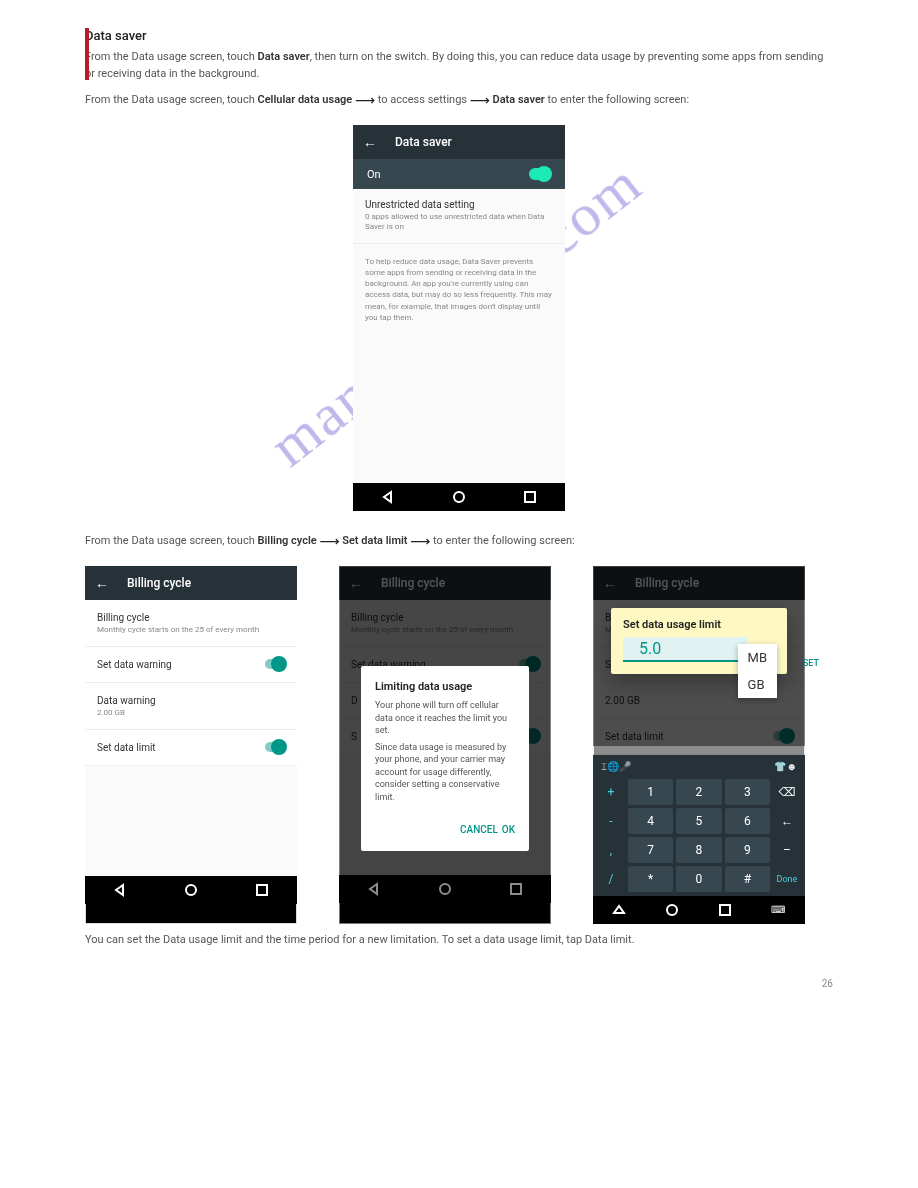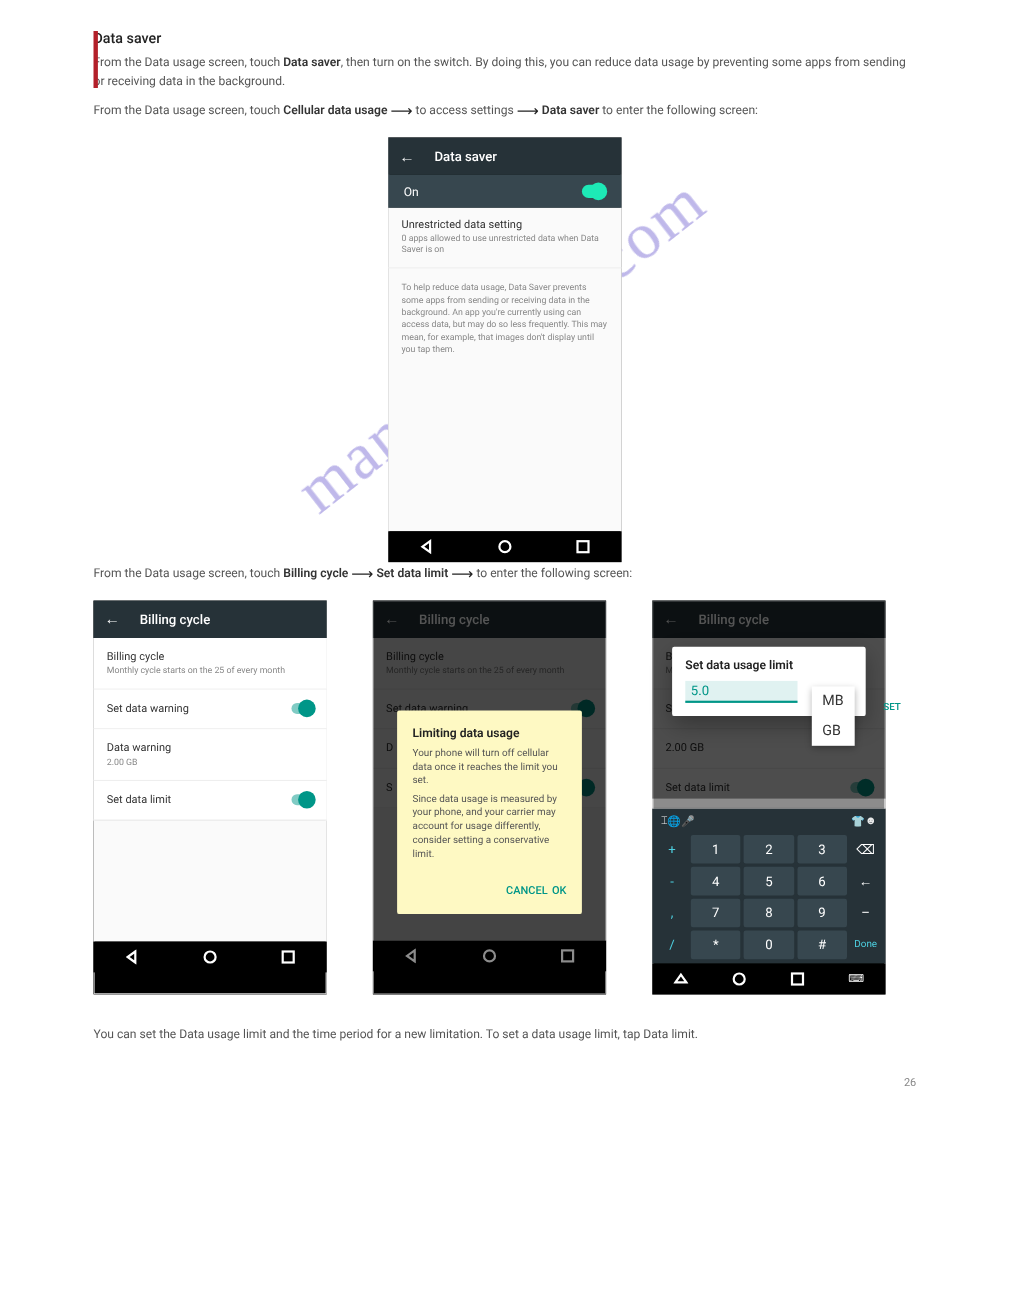--- a/index.html
+++ b/index.html
@@ -25,29 +25,29 @@
 .nbar{background:#000;height:28px;display:flex;justify-content:space-around;align-items:center;color:#fff}
 .nbar svg{width:14px;height:14px;fill:none;stroke:#fff;stroke-width:2}
 
 .list-row{display:flex;align-items:center;justify-content:space-between;padding:12px 12px;border-bottom:1px solid #eee;background:#fff}
 .list-row .lbl{font-size:10px;color:#333}
 .list-row .sub{font-size:8px;color:#888;margin-top:2px}
 .tog{width:20px;height:10px;border-radius:5px;background:#80cbc4;position:relative}
 .tog:after{content:'';position:absolute;right:-2px;top:-3px;width:16px;height:16px;border-radius:50%;background:#009688}
 
 .scrim{position:absolute;inset:0;background:rgba(0,0,0,.45)}
-.dialog{position:absolute;left:22px;right:22px;top:100px;background:#fef9c3;border-radius:2px;padding:14px}
+.dialog{position:absolute;left:22px;right:22px;top:100px;background:#ffffff;border-radius:2px;padding:14px}
 .dlg-title{font-size:11px;font-weight:600;color:#222;margin-bottom:6px}
 .dlg-body{font-size:9px;color:#555;line-height:1.4}
 .dlg-btns{text-align:right;margin-top:14px}
 .dlg-btns span{color:#009688;font-size:10px;font-weight:500;}
 
-.popup{position:absolute;left:18px;right:18px;top:42px;background:#ffffff;border-radius:2px;padding:10px 12px 12px;box-shadow:0 8px 20px rgba(0,0,0,.3)}
+.popup{position:absolute;left:18px;right:18px;top:42px;background:#fef9c3;border-radius:2px;padding:10px 12px 12px;box-shadow:0 8px 20px rgba(0,0,0,.3)}
 .pop-title{font-size:11px;font-weight:600;color:#222;margin-bottom:6px}
-.inp{border-bottom:2px solid #009688;font-size:12px;color:#009688;padding:2px 5px;width:92px;display:inline-block;background:#e0f2f1}
+.inp{border-bottom:2px solid #009688;font-size:16px;color:#009688;padding:2px 16px;width:92px;display:inline-block;background:#e0f2f1}
 .unit{position:absolute;right:10px;top:36px;background:#fff;box-shadow:0 2px 6px rgba(0,0,0,.3);font-size:13px}
 .unit div{padding:6px 10px;color:#333}
 .setbtn{position:absolute;right:-32px;top:50px;color:#009688;font-size:9px;font-weight:500}
 
 .kbd{background:#263238;color:#fff}
 .kbd-top{display:flex;justify-content:space-between;padding:6px 8px;font-size:10px}
 .kbd-top .ico{opacity:.9}
 .kbd-grid{display:grid;grid-template-columns:28px 1fr 1fr 1fr 28px;gap:3px;padding:0 4px 4px}
 .key{background:#37474f;height:26px;display:flex;align-items:center;justify-content:center;font-size:12px;border-radius:2px}
 .key.side{background:transparent;color:#4dd0e1;font-size:12px}
@@ -101,21 +101,21 @@
       <svg>
             <circle cx="7" cy="7" r="5"></circle>
           </svg>
       <svg>
             <rect x="2" y="2" width="10" height="10"></rect>
           </svg>
     </div>
   </div>
 </div>
 
-<div class="body-line" style="">
+<div class="body-line" style="margin-top:20px">
   <span>From the Data usage screen, touch </span><b>Billing cycle</b>
   <span class="arrow">⟶</span>
   <span> </span>
   <b>Set data limit</b>
   <span class="arrow">⟶</span>
   <span> to enter the following screen:</span>
 </div>
 
 <div class="row">
 
@@ -289,16 +289,16 @@
             <circle cx="7" cy="7" r="5"></circle>
           </svg>
       <svg>
             <rect x="2" y="2" width="10" height="10"></rect>
           </svg>
       <span style="color:#fff;font-size:10px">⌨</span>
     </div>
   </div>
 </div>
 
-<div class="body-line" style="margin-top:29px">You can set the Data usage limit and the time period for a new limitation. To set a data usage limit, tap Data limit.</div>
+<div class="body-line" style="margin-top:8px">You can set the Data usage limit and the time period for a new limitation. To set a data usage limit, tap Data limit.</div>
 
 <div style="text-align:right;margin-top:30px;font-size:10px;color:#888">26</div>
 </div>
 
 </body></html>

